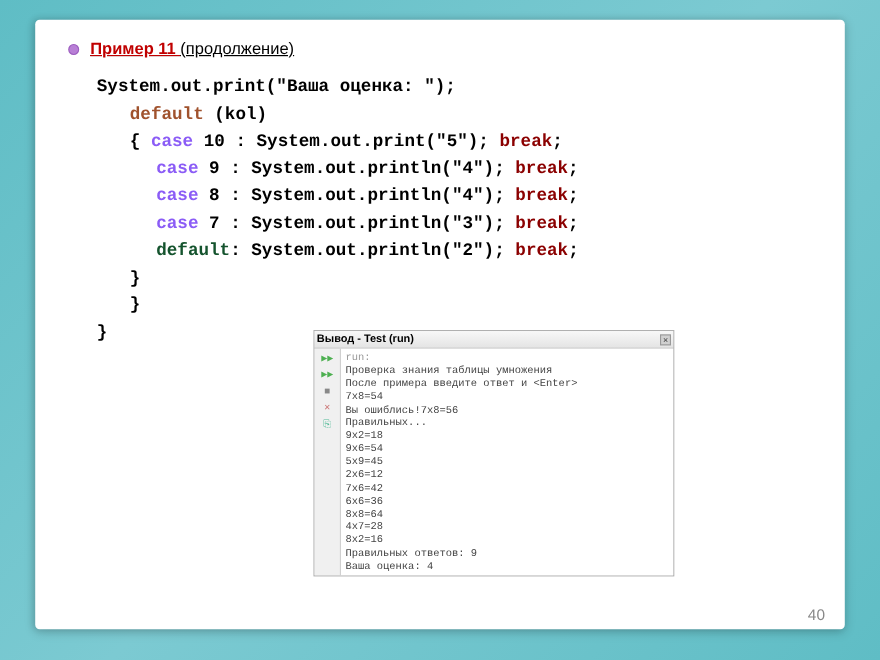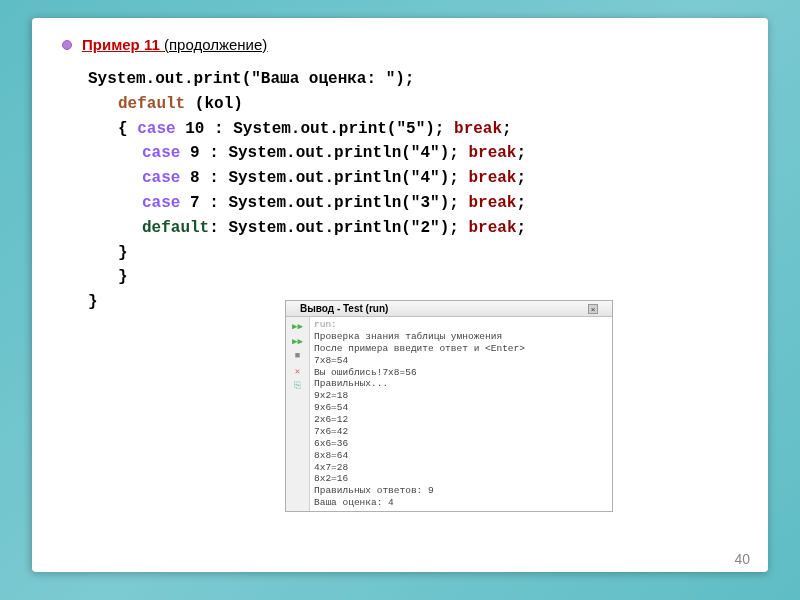--- a/index.html
+++ b/index.html
@@ -46,21 +46,21 @@
     position: absolute;
     left: 253px; top: 282px;
     width: 328px;
     border: 1px solid #B0B0B0;
     background: #F4F4F4;
     font-family: "Courier New", monospace;
   }
   .panel-header {
     background: linear-gradient(#F8F8F8, #E4E4E4);
     border-bottom: 1px solid #C0C0C0;
-    padding: 2px 14px;
+    padding: 2px 2px;
     font-family: Arial, sans-serif;
     font-size: 10px;
     display: flex; align-items: center; gap: 4px;
   }
   .panel-x {
     display: inline-block;
     width: 10px; height: 10px;
     background: #D0D0D0; border: 1px solid #999;
     font-size: 8px; line-height: 9px; text-align: center;
     color: #333;
@@ -144,20 +144,21 @@
       </div>
       <div class="panel-output">
         <div class="run-label">run:</div>
         <div>Проверка знания таблицы умножения</div>
         <div>После примера введите ответ и &lt;Enter&gt;</div>
         <div>7x8=54</div>
         <div>Вы ошиблись!7x8=56</div>
         <div>Правильных...</div>
         <div>9x2=18</div>
         <div>9x6=54</div>
+        <div>5x9=45</div>
         <div>2x6=12</div>
         <div>7x6=42</div>
         <div>6x6=36</div>
         <div>8x8=64</div>
         <div>4x7=28</div>
         <div>8x2=16</div>
         <div>Правильных ответов: 9</div>
         <div>Ваша оценка: 4</div>
       </div>
     </div>

